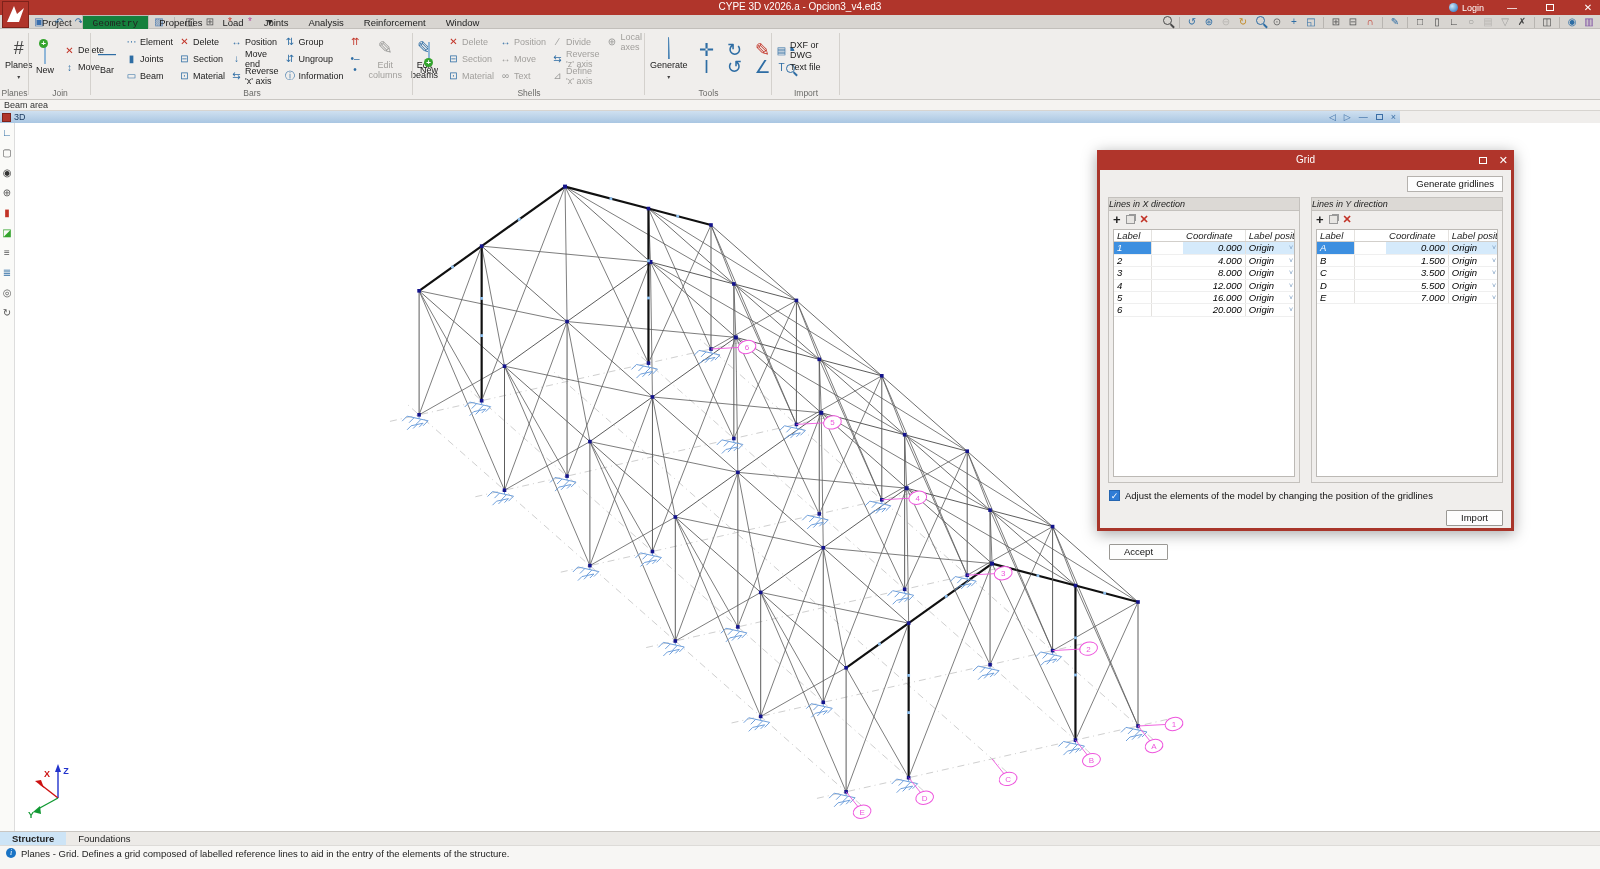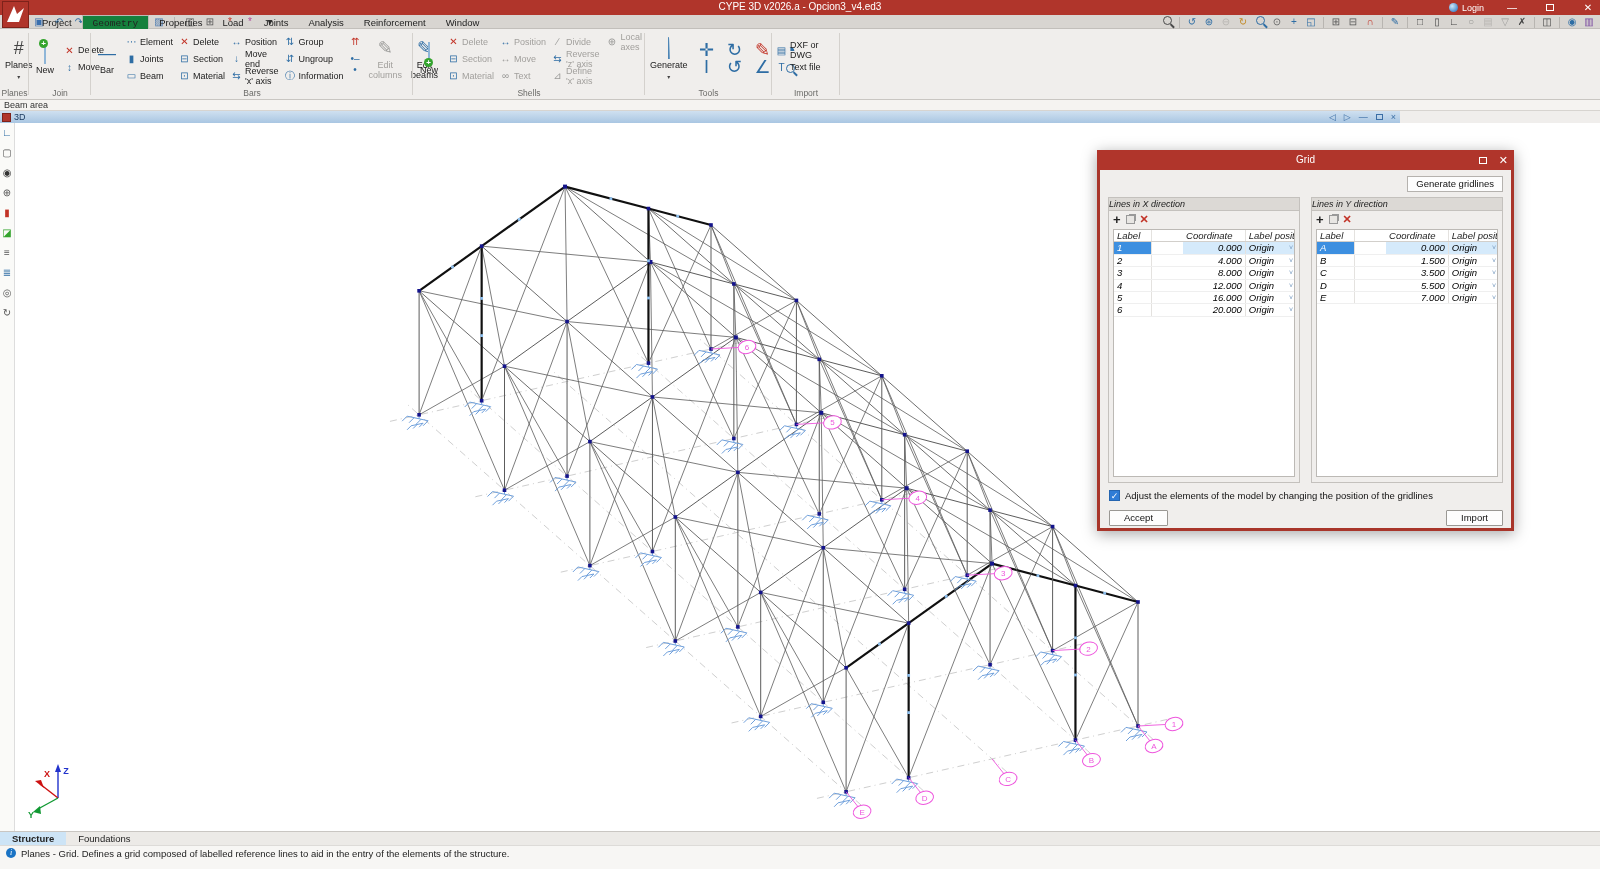--- a/index.html
+++ b/index.html
@@ -76,21 +76,21 @@
   .tc.c1 { width:46px; border-right:1px solid #e4e2df; }
   .tc.c2 { width:77px; text-align:right; border-right:1px solid #e4e2df;margin-left:31px; }
   .tc.c3 { width:59px; position:relative; }
   .trow.head .tc { text-align:left; }
   .trow.sel .tc.c1 { background:#3d8fe0; color:#fff; }
   .trow.sel .tc.c2, .trow.sel .tc.c3 { background:#d5eafb; }
   .chev { position:absolute; right:1px; top:0; font-size:7px; color:#7a9cc0; }
   #dlg-check { position:absolute; left:9px; top:337px; display:flex; align-items:center; gap:5px; font-size:9.5px; color:#111; }
   #dlg-check .box { width:11px; height:11px; background:#2f7cd6; border:1px solid #2565b0; color:#fff; font-size:9px; line-height:10px; text-align:center; }
   .dbtn { position:absolute; top:357px; height:16px; background:#fdfdfd; border:1px solid #9a9894; font-size:9.5px; line-height:14px; padding:0 14px; color:#111; border-radius:1px; }
-  #dlg-accept { left:9px; } #dlg-cancel { right:8px; }
+  #dlg-accept { left:9px;margin-top:34px; } #dlg-cancel { right:8px; }
 </style>
 </head>
 <body>
 
 <div id="titlebar">
   <div id="title-text">CYPE 3D v2026.a - Opcion3_v4.ed3</div>
   <div id="title-controls">
     <span id="login-btn">
         <span id="login-globe"></span>
         <span>Login</span>

